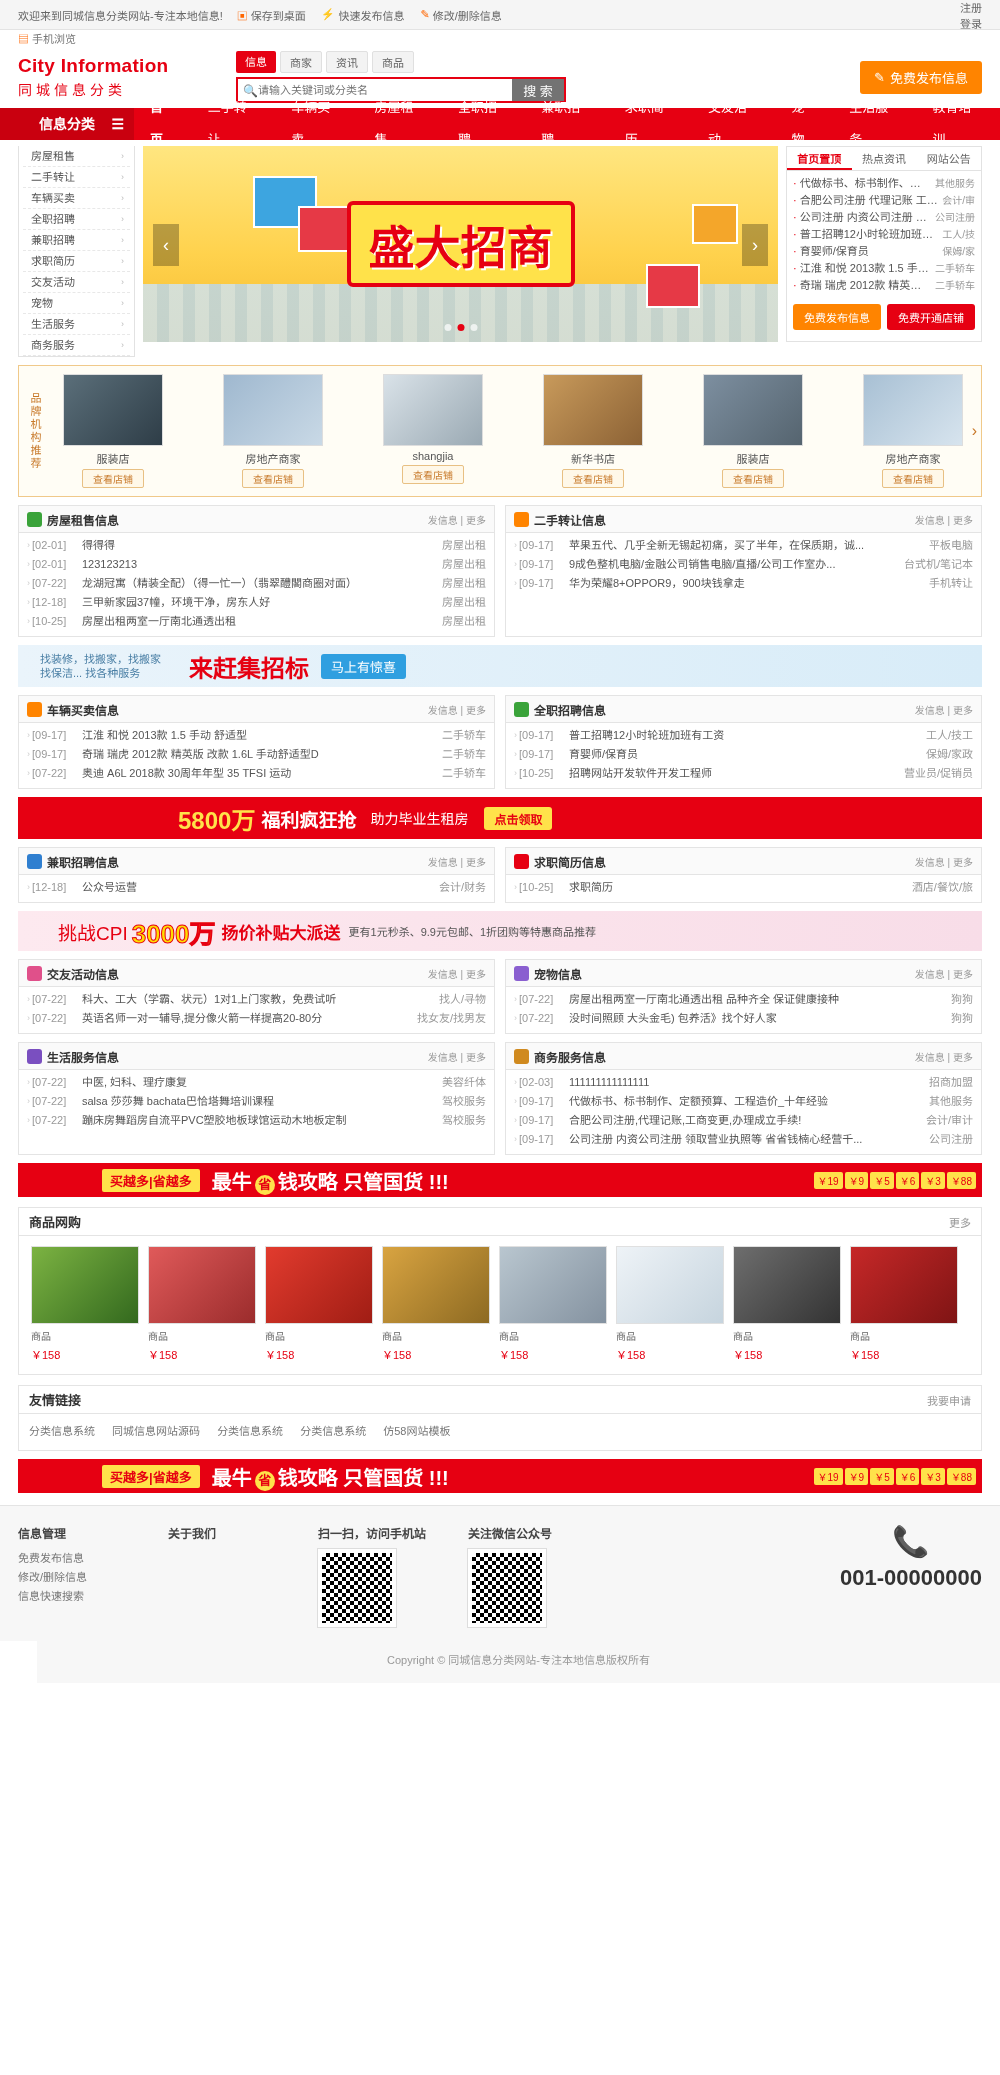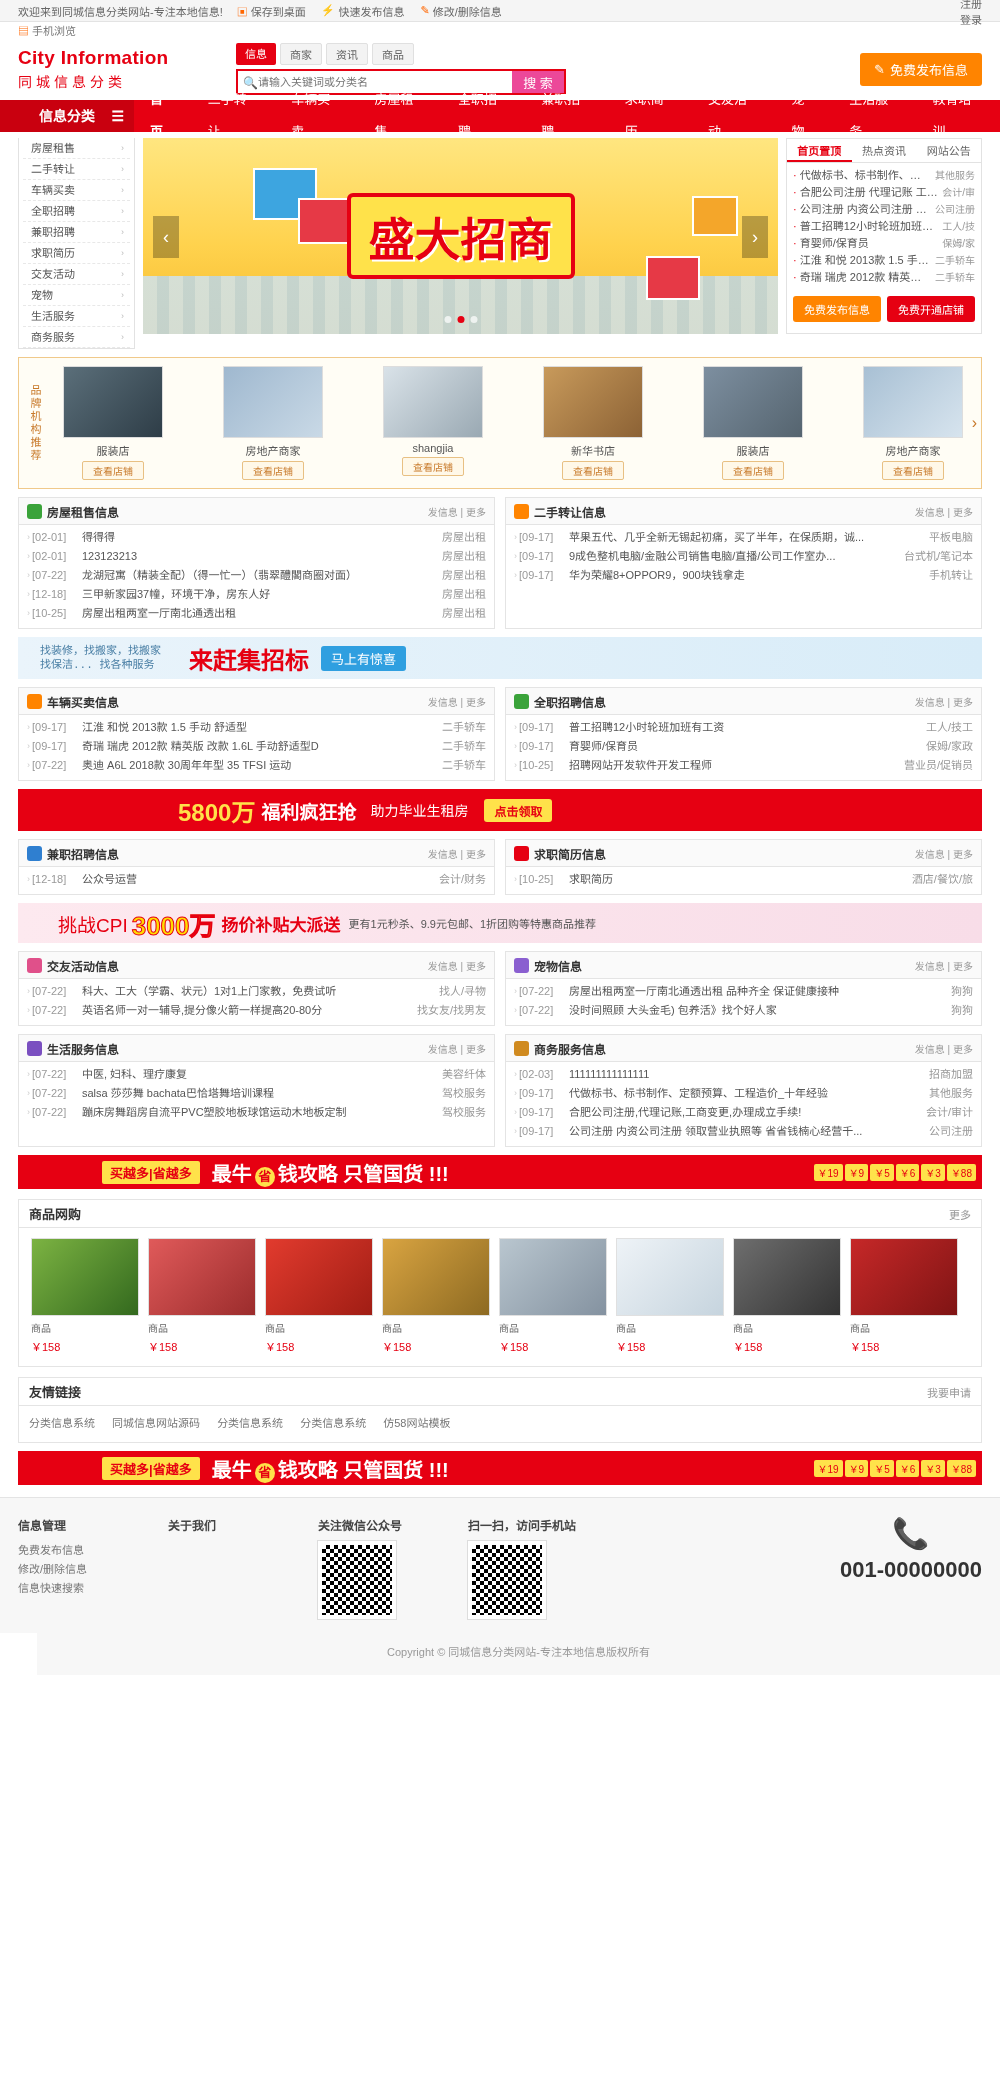--- a/index.html
+++ b/index.html
@@ -8,21 +8,21 @@
     width:1000px;
     font-family:"Liberation Sans", sans-serif;
     font-size:12px;
     color:#333;
     background:#ffffff;
   }
   .page { width:1000px; margin:0 auto; position:relative; }
 
   
   .topbar {
-    height:22px; background:#f5f5f5; border-bottom:1px solid #e3e3e3;
+    height:30px; background:#f5f5f5; border-bottom:1px solid #e3e3e3;
     display:flex; align-items:center; font-size:11px; color:#666;
     padding:0 18px;
   }
   .topbar .welcome { color:#666; }
   .topbar .tb-links { display:flex; align-items:center; margin-left:14px; }
   .topbar .tb-item { display:flex; align-items:center; margin-right:16px; color:#666; }
   .topbar .tb-item .ic { margin-right:3px; color:#ff6600; font-size:11px; }
   .topbar .right { margin-left:auto; display:flex;flex-direction:column; }
   .topbar .right a { color:#666; margin-left:16px; text-decoration:none; }
 
@@ -41,21 +41,21 @@
     background:#e60012; margin-right:4px; border-radius:2px;
   }
   .search-tabs span.off { background:#f3f3f3; color:#666; border:1px solid #e0e0e0;}
   .search-box { display:flex; border:2px solid #e60012; height:26px; width:330px; }
   .search-box input {
     flex:1; border:0; outline:none; padding:0 6px 0 20px; font-size:11px; color:#999;
     background:transparent;
   }
   .search-box .mag { position:absolute; margin-left:5px; margin-top:5px; color:#bbb; font-size:12px;}
   .search-box button {
-    width:52px; background:#ec4899; color:#fff; border:0; font-size:13px; cursor:pointer;
+    width:52px; background:#737373; color:#fff; border:0; font-size:13px; cursor:pointer;
   }
   .pub-btn {
     margin-left:auto; background:#ff8400; color:#fff; border-radius:3px;
     padding:7px 14px; font-size:13px; display:flex; align-items:center;
   }
   .pub-btn .ic { margin-right:5px; }
 
   
   .nav { height:32px; background:#e60012; display:flex; align-items:center; }
   .nav .cat {
@@ -167,21 +167,21 @@
   .blk .hd .more { margin-left:auto; font-size:10px; color:#999; }
   .blk ul { list-style:none; margin:0; padding:3px 8px 5px; }
   .blk li { display:flex; font-size:11px; line-height:19px; color:#555; }
   .blk li .dt { color:#999; width:50px; flex:none; }
   .blk li .tx { flex:1; overflow:hidden; white-space:nowrap; text-overflow:ellipsis; }
   .blk li .cg { color:#999; margin-left:6px; flex:none; }
   .blk li .ar { color:#ccc; margin-right:2px; font-size:9px;}
 
   
   .ad { margin-top:8px; height:42px; position:relative; overflow:hidden; }
-  .ad1 { background:linear-gradient(90deg,#eaf4fb,#d8ecf8); display:flex; align-items:center;font-family:Liberation Mono, monospace; }
+  .ad1 { background:linear-gradient(90deg,#eaf4fb,#d8ecf8); display:flex; align-items:center; }
   .ad1 .l { font-size:11px; color:#4a7fa5; margin-left:22px; line-height:14px;}
   .ad1 .big { font-size:24px; font-weight:bold; color:#e60012; margin-left:28px; }
   .ad1 .bb { margin-left:12px; background:#2f9fe0; color:#fff; font-size:13px; padding:3px 10px; border-radius:3px;}
   .ad2 { background:#e60012; display:flex; align-items:center; color:#fff; }
   .ad2 .n { font-size:24px; font-weight:bold; color:#ffe24a; margin-left:160px;}
   .ad2 .t1 { font-size:19px; font-weight:bold; margin-left:6px; }
   .ad2 .t2 { font-size:14px; margin-left:14px; }
   .ad2 .btn { margin-left:16px; background:#ffe24a; color:#e60012; font-size:12px; padding:3px 10px; border-radius:3px; font-weight:bold;}
   .ad3 { background:linear-gradient(90deg,#fde9ef,#f8dde8); display:flex; align-items:center; height:40px;}
   .ad3 .a { font-size:19px; font-weight:normal; color:#e60012; margin-left:40px; }
@@ -836,25 +836,25 @@
     <div class="fcol">
       <h4>信息管理</h4>
       <div class="fl">免费发布信息</div>
       <div class="fl">修改/删除信息</div>
       <div class="fl">信息快速搜索</div>
     </div>
     <div class="fcol">
       <h4>关于我们</h4>
     </div>
     <div class="qr">
+      <h4>扫一扫，访问手机站</h4>
+      <div class="qrimg"></div>
+    </div>
+    <div class="qr">
       <h4>关注微信公众号</h4>
-      <div class="qrimg"></div>
-    </div>
-    <div class="qr">
-      <h4>扫一扫，访问手机站</h4>
       <div class="qrimg"></div>
     </div>
     <div class="phone">
       <div class="icn">📞</div>
       <div class="num">001-00000000</div>
     </div>
   </div>
   <div class="copy">Copyright © 同城信息分类网站-专注本地信息版权所有</div>
 
 </div>

